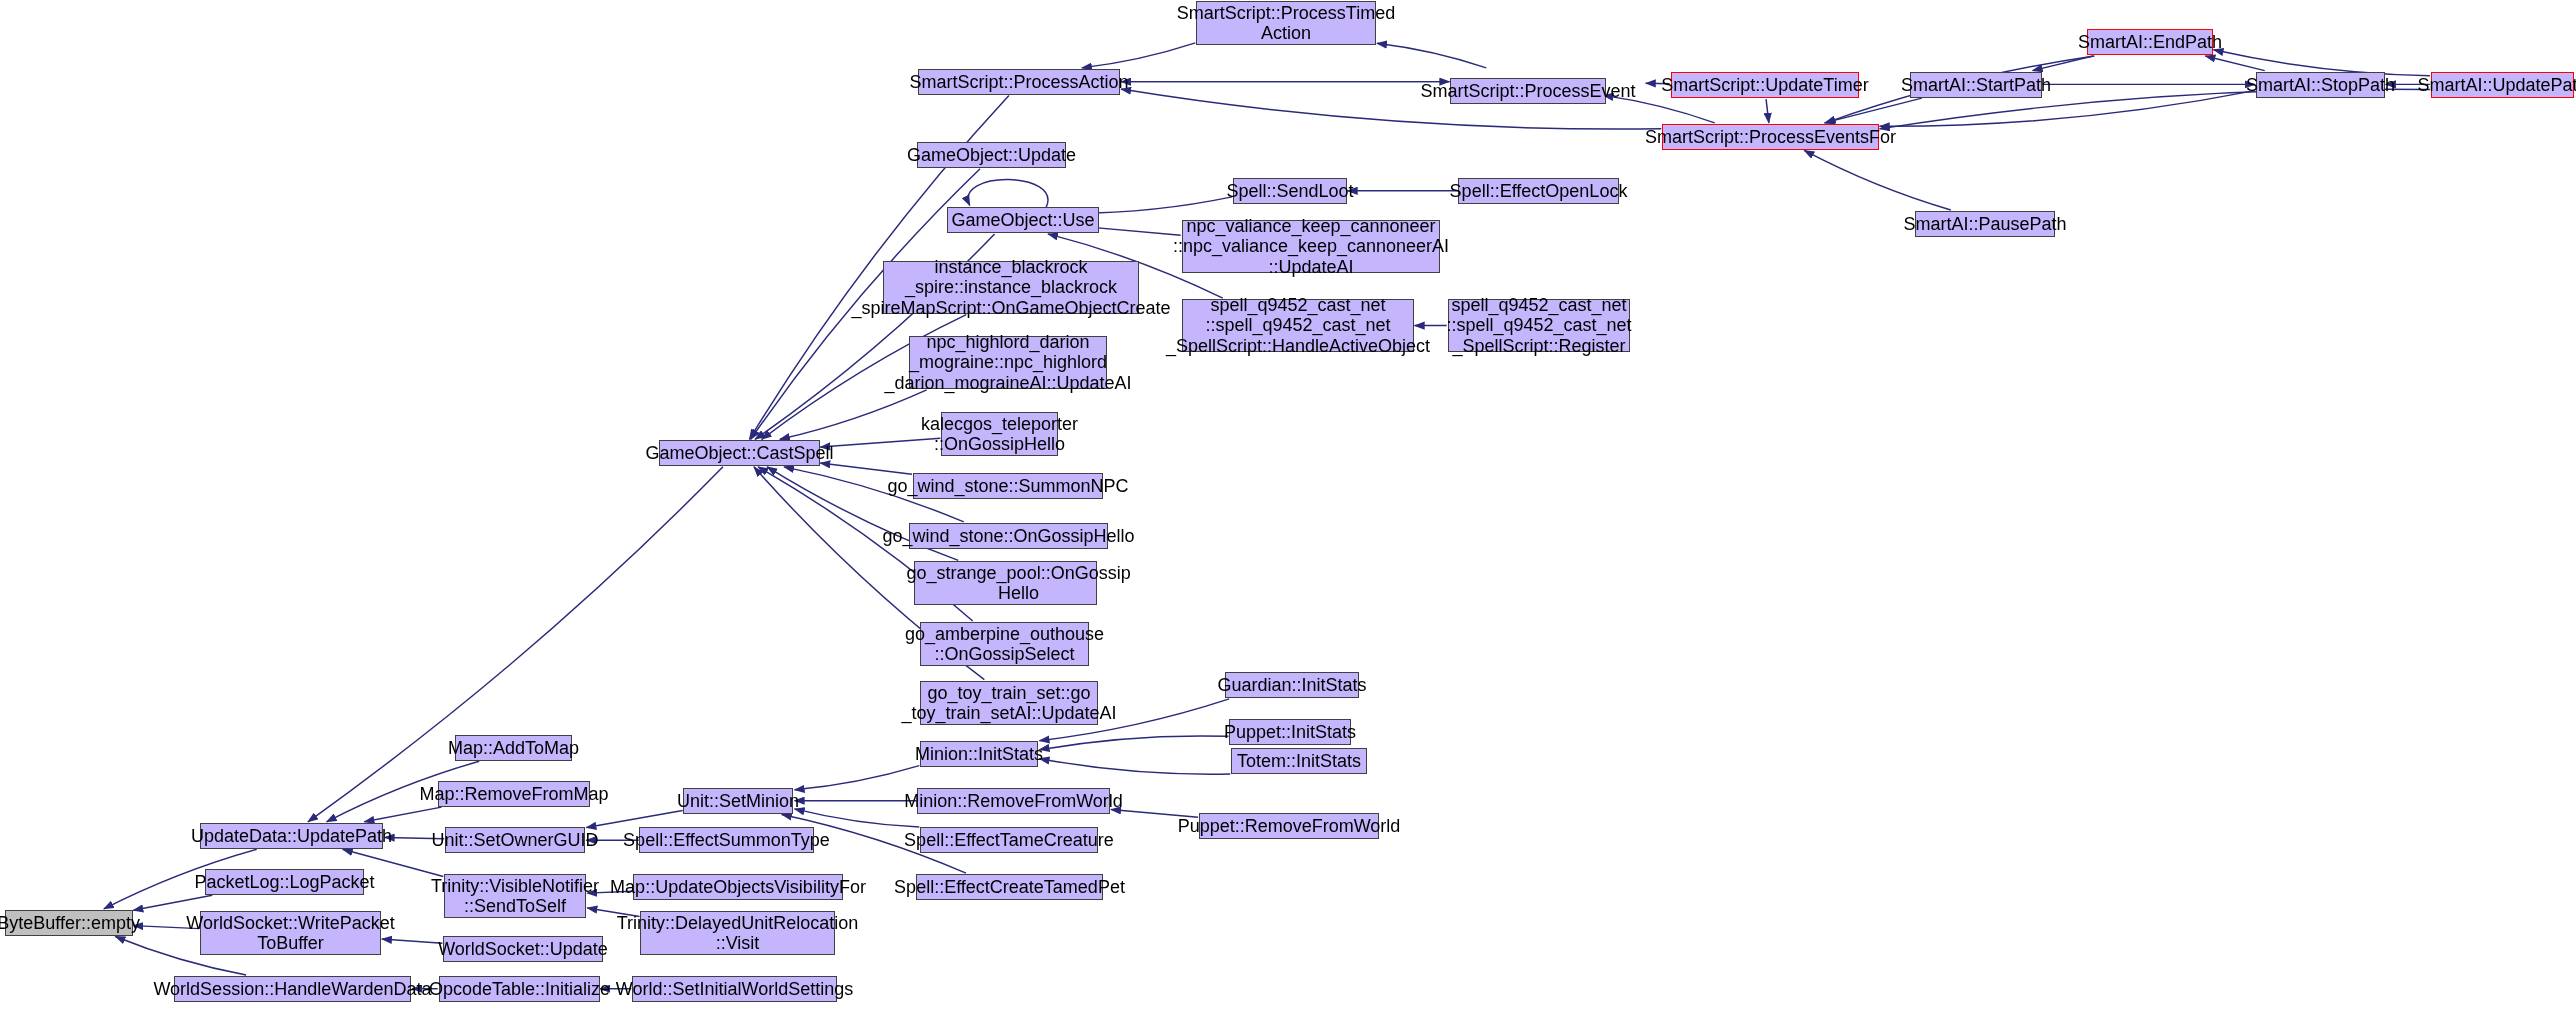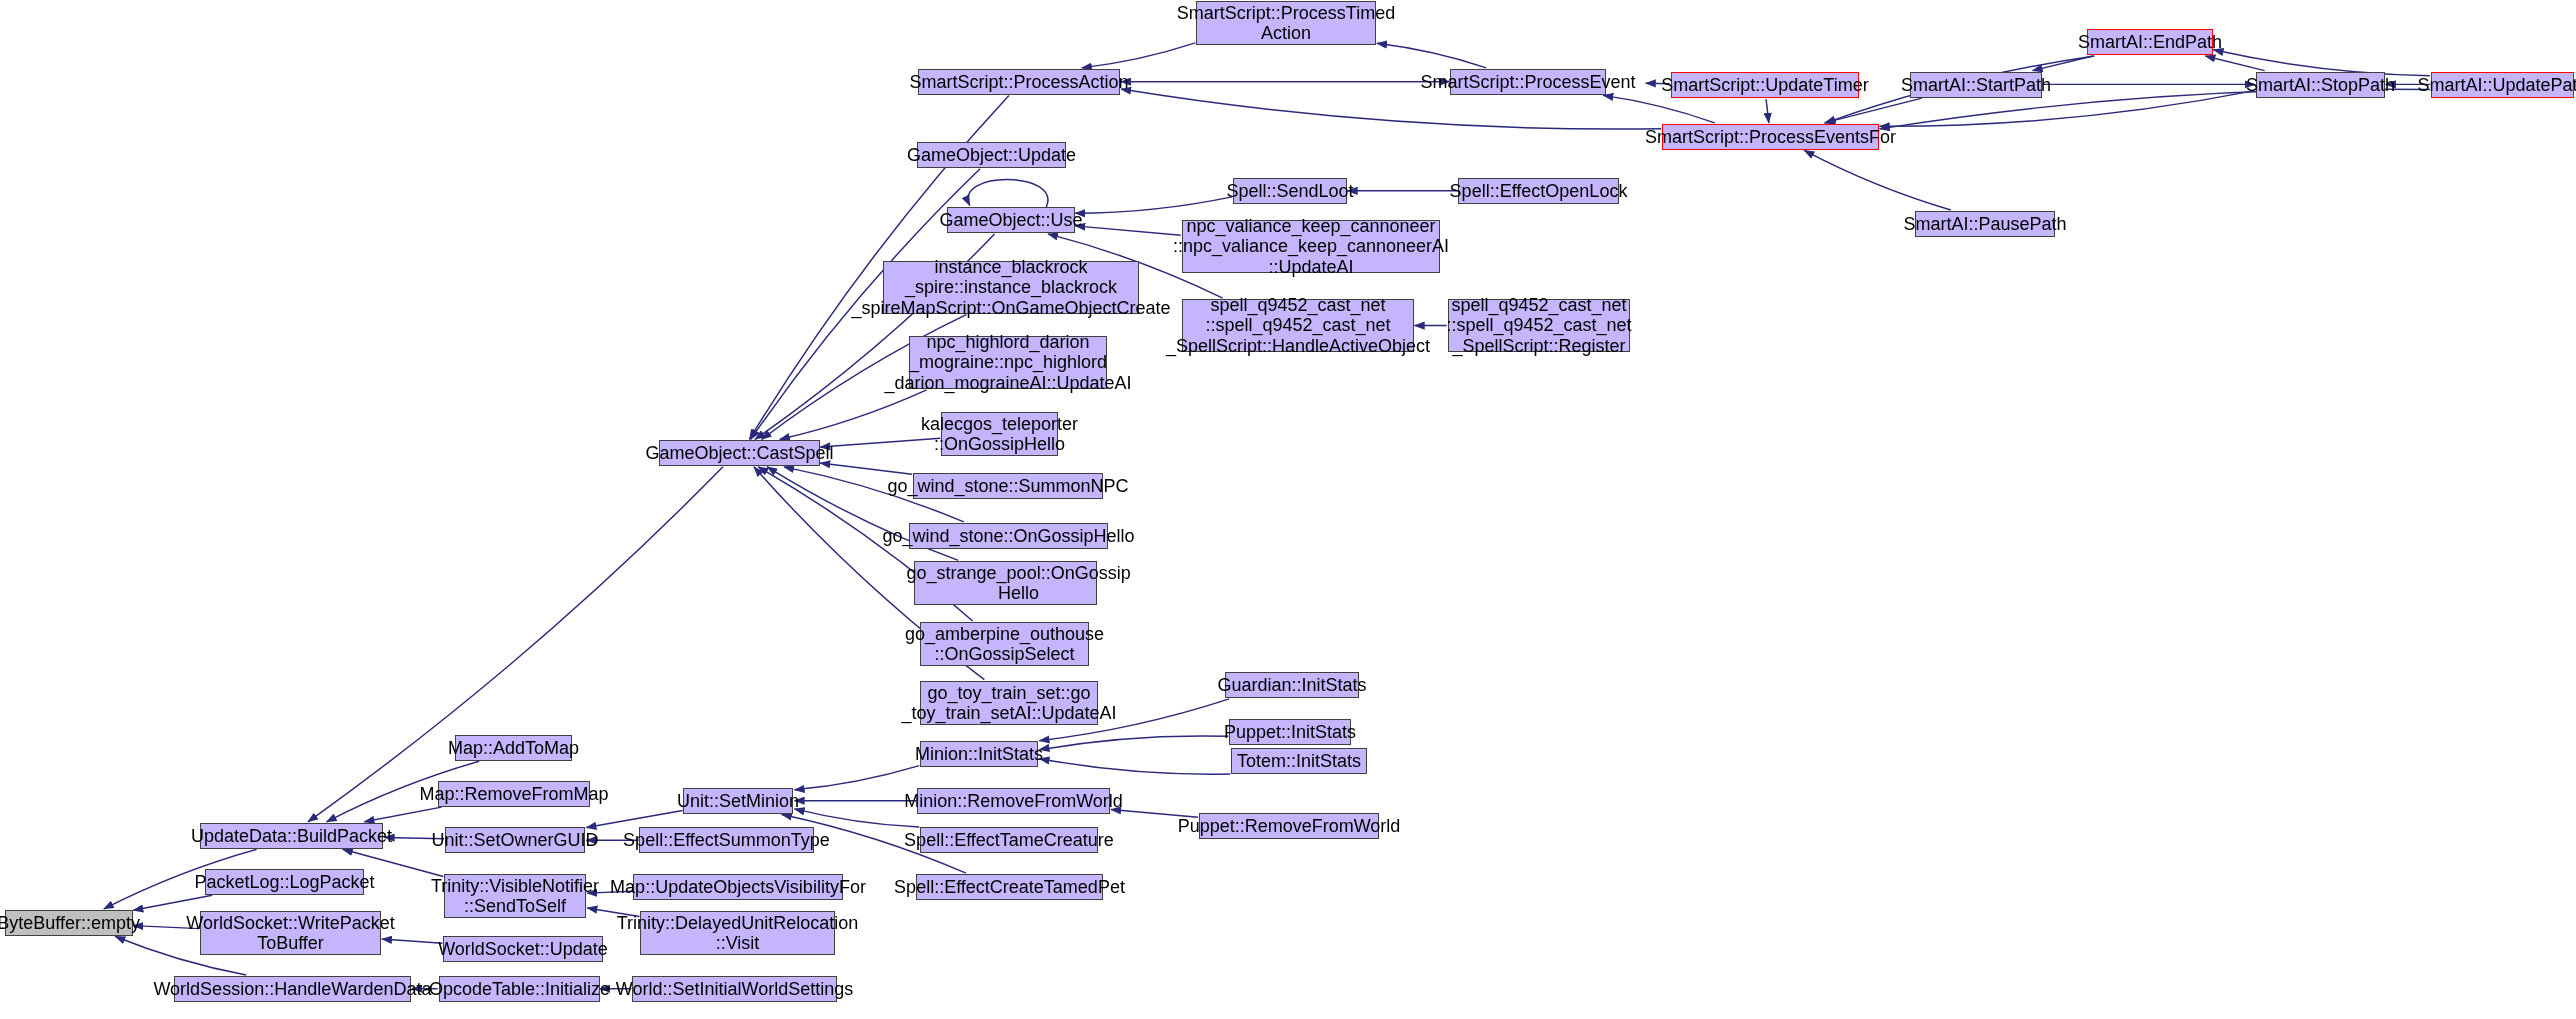--- a/index.html
+++ b/index.html
@@ -120,21 +120,21 @@
         <path d="M2126.6315789473683,229 Q2043.5,204.48815789473684 1966.8684210526317,164" marker-end="url(#arrow)"></path>
         <path d="M2281.7065217391305,61 L2215.7934782608695,77" marker-end="url(#arrow)"></path>
         <path d="M2227,92 L2458,92" marker-end="url(#arrow)"></path>
         <path d="M2468.8478260869565,77 L2404.1521739130435,61" marker-end="url(#arrow)"></path>
         <path d="M2649,82.54876462938881 Q2529.5882964889465,80.23172951885566 2413,54.314694408322495" marker-end="url(#arrow)"></path>
         <path d="M2649,92 L2601,92" marker-end="url(#arrow)"></path>
       </g>
   </svg>
   <div id="node-layer">
       <div class="node current" style="left: 4.6px; top: 910px; width: 128px; height: 26px;"><span class="label">ByteBuffer::empty</span></div>
-      <div class="node" style="left: 200px; top: 823px; width: 183px; height: 26px;"><span class="label">UpdateData::BuildPacket</span></div>
+      <div class="node" style="left: 200px; top: 823px; width: 183px; height: 26px;"><span class="label">UpdateData::UpdatePath</span></div>
       <div class="node" style="left: 205px; top: 869px; width: 159px; height: 26px;"><span class="label">PacketLog::LogPacket</span></div>
       <div class="node" style="left: 200px; top: 911px; width: 181px; height: 44px;"><span class="label">WorldSocket::WritePacket
 ToBuffer</span></div>
       <div class="node" style="left: 174px; top: 976px; width: 237px; height: 26px;"><span class="label">WorldSession::HandleWardenData</span></div>
       <div class="node" style="left: 455px; top: 735px; width: 117px; height: 26px;"><span class="label">Map::AddToMap</span></div>
       <div class="node" style="left: 438px; top: 781px; width: 152px; height: 26px;"><span class="label">Map::RemoveFromMap</span></div>
       <div class="node" style="left: 445px; top: 827px; width: 140px; height: 26px;"><span class="label">Unit::SetOwnerGUID</span></div>
       <div class="node" style="left: 444px; top: 874px; width: 142px; height: 44px;"><span class="label">Trinity::VisibleNotifier
 ::SendToSelf</span></div>
       <div class="node" style="left: 443px; top: 936px; width: 160px; height: 26px;"><span class="label">WorldSocket::Update</span></div>
@@ -148,21 +148,21 @@
       <div class="node" style="left: 920px; top: 741px; width: 118px; height: 26px;"><span class="label">Minion::InitStats</span></div>
       <div class="node" style="left: 917px; top: 788px; width: 193px; height: 26px;"><span class="label">Minion::RemoveFromWorld</span></div>
       <div class="node" style="left: 920px; top: 827px; width: 178px; height: 26px;"><span class="label">Spell::EffectTameCreature</span></div>
       <div class="node" style="left: 916px; top: 874px; width: 187px; height: 26px;"><span class="label">Spell::EffectCreateTamedPet</span></div>
       <div class="node" style="left: 1225px; top: 672px; width: 134px; height: 26px;"><span class="label">Guardian::InitStats</span></div>
       <div class="node" style="left: 1229px; top: 719px; width: 122px; height: 26px;"><span class="label">Puppet::InitStats</span></div>
       <div class="node" style="left: 1231px; top: 748px; width: 136px; height: 26px;"><span class="label">Totem::InitStats</span></div>
       <div class="node" style="left: 1199px; top: 813px; width: 180px; height: 26px;"><span class="label">Puppet::RemoveFromWorld</span></div>
       <div class="node" style="left: 659px; top: 440px; width: 161px; height: 26px;"><span class="label">GameObject::CastSpell</span></div>
       <div class="node" style="left: 917px; top: 142px; width: 149px; height: 26px;"><span class="label">GameObject::Update</span></div>
-      <div class="node" style="left: 947px; top: 207px; width: 128px; height: 26px;"><span class="label">GameObject::Use</span></div>
+      <div class="node" style="left: 947px; top: 207px; width: 152px; height: 26px;"><span class="label">GameObject::Use</span></div>
       <div class="node" style="left: 883px; top: 261px; width: 256px; height: 53px;"><span class="label">instance_blackrock
 _spire::instance_blackrock
 _spireMapScript::OnGameObjectCreate</span></div>
       <div class="node" style="left: 909px; top: 336px; width: 198px; height: 53px;"><span class="label">npc_highlord_darion
 _mograine::npc_highlord
 _darion_mograineAI::UpdateAI</span></div>
       <div class="node" style="left: 941px; top: 412px; width: 117px; height: 44px;"><span class="label">kalecgos_teleporter
 ::OnGossipHello</span></div>
       <div class="node" style="left: 913px; top: 473px; width: 190px; height: 26px;"><span class="label">go_wind_stone::SummonNPC</span></div>
       <div class="node" style="left: 909px; top: 523px; width: 199px; height: 26px;"><span class="label">go_wind_stone::OnGossipHello</span></div>
@@ -179,21 +179,21 @@
 ::UpdateAI</span></div>
       <div class="node" style="left: 1182px; top: 299px; width: 232px; height: 53px;"><span class="label">spell_q9452_cast_net
 ::spell_q9452_cast_net
 _SpellScript::HandleActiveObject</span></div>
       <div class="node" style="left: 1448px; top: 299px; width: 182px; height: 53px;"><span class="label">spell_q9452_cast_net
 ::spell_q9452_cast_net
 _SpellScript::Register</span></div>
       <div class="node" style="left: 1196px; top: 0.9px; width: 180px; height: 44px;"><span class="label">SmartScript::ProcessTimed
 Action</span></div>
       <div class="node" style="left: 918px; top: 69px; width: 202px; height: 26px;"><span class="label">SmartScript::ProcessAction</span></div>
-      <div class="node" style="left: 1450px; top: 69px; width: 156px; height: 26px;"><span class="label">SmartScript::ProcessEvent</span></div>
+      <div class="node" style="left: 1450px; top: 78px; width: 156px; height: 26px;"><span class="label">SmartScript::ProcessEvent</span></div>
       <div class="node red" style="left: 1671px; top: 72px; width: 188px; height: 26px;"><span class="label">SmartScript::UpdateTimer</span></div>
       <div class="node red" style="left: 1662px; top: 124px; width: 217px; height: 26px;"><span class="label">SmartScript::ProcessEventsFor</span></div>
       <div class="node" style="left: 1910px; top: 72px; width: 132px; height: 26px;"><span class="label">SmartAI::StartPath</span></div>
       <div class="node red" style="left: 2087px; top: 29px; width: 126px; height: 26px;"><span class="label">SmartAI::EndPath</span></div>
       <div class="node" style="left: 2256px; top: 72px; width: 129px; height: 26px;"><span class="label">SmartAI::StopPath</span></div>
       <div class="node red" style="left: 2431px; top: 72px; width: 143px; height: 26px;"><span class="label">SmartAI::UpdatePath</span></div>
       <div class="node" style="left: 1915px; top: 211px; width: 140px; height: 26px;"><span class="label">SmartAI::PausePath</span></div>
     </div>
 </div>
 

